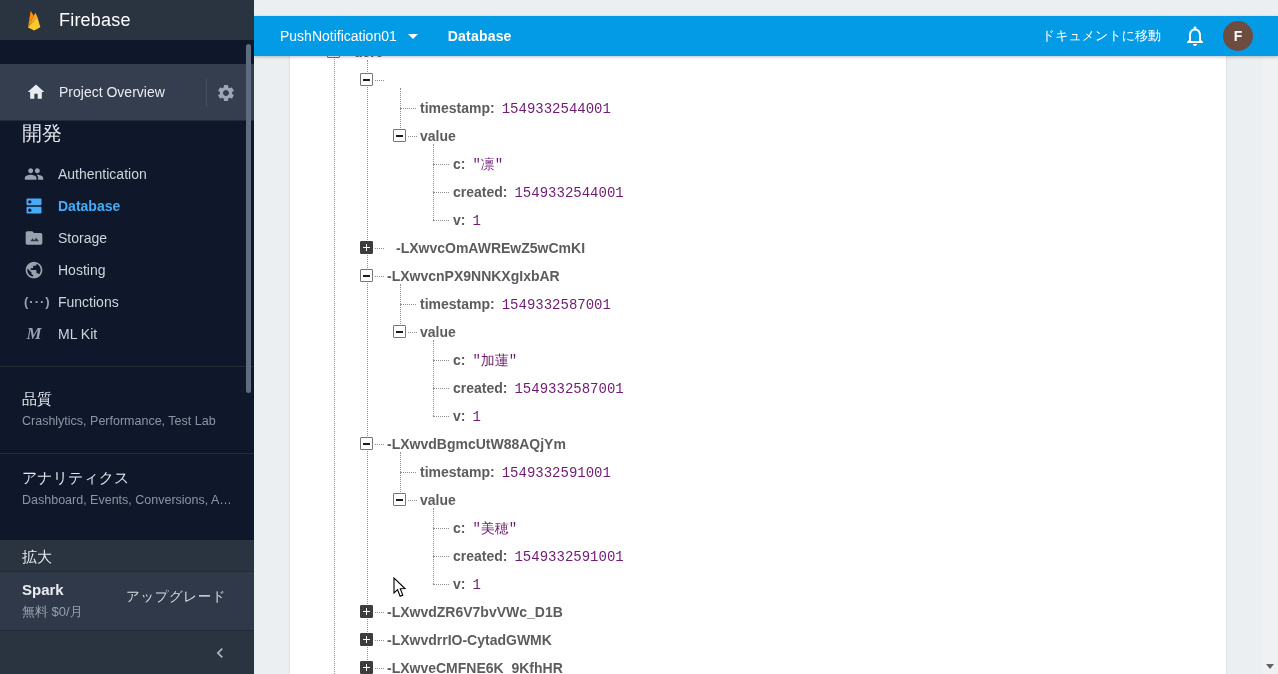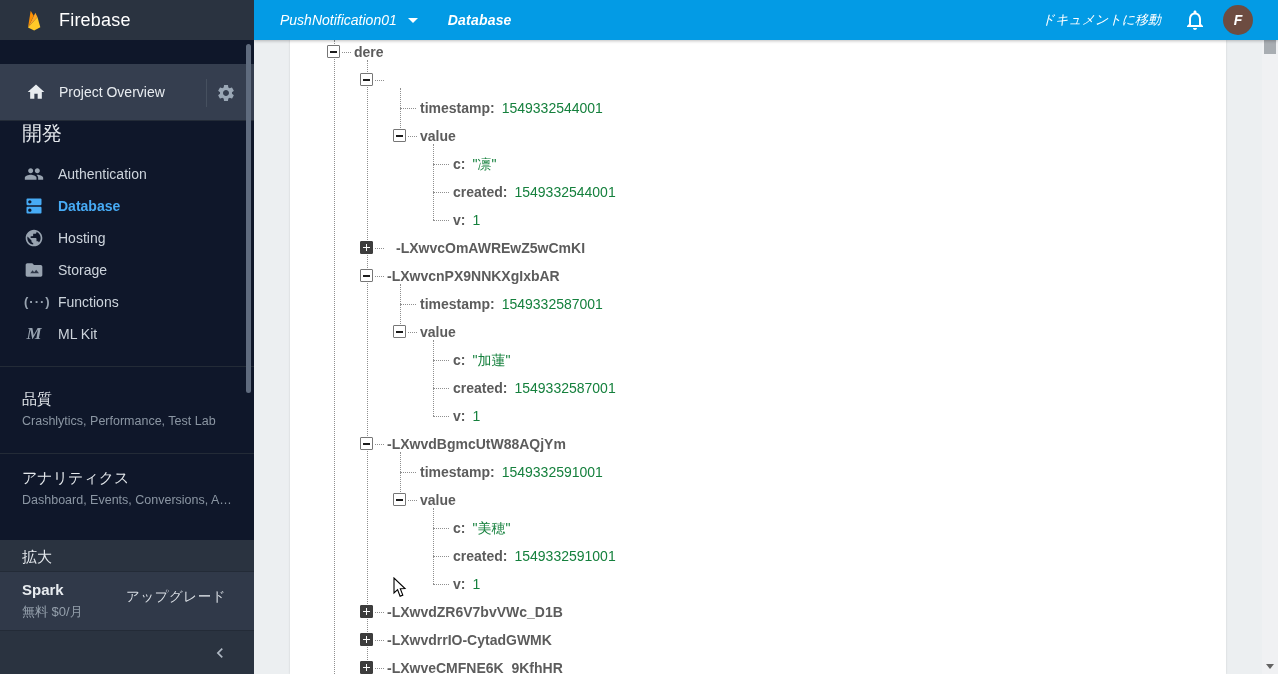--- a/index.html
+++ b/index.html
@@ -1,23 +1,23 @@
 <!DOCTYPE html>
 <html><head>
 <meta charset="utf-8">
 <style>
   * { margin:0; padding:0; box-sizing:border-box; }
   html,body { width:1278px; height:674px; overflow:hidden;
     font-family:"Liberation Sans","DejaVu Sans",sans-serif; background:#eceff1; }
   .stage { position:relative; width:1278px; height:674px; overflow:hidden; }
 
   
-  .appbar { position:absolute; left:254px; top:0; right:0; height:40px;
+  .appbar { position:absolute; left:254px; top:16px; right:0; height:40px;
     background:#039be5; display:flex; align-items:center; padding:0 25px 0 26px;
-    box-shadow:0 1px 3px rgba(0,0,0,.25); z-index:30; color:#fff;font-style:italic; }
+    box-shadow:0 1px 3px rgba(0,0,0,.25); z-index:30; color:#fff; }
   .proj-switch { display:flex; align-items:center; cursor:pointer; }
   .proj-name { font-size:14px; color:#fff; }
   .caret { width:0; height:0; border-left:5px solid transparent; border-right:5px solid transparent;
     border-top:5px solid #fff; margin-left:11px; }
   .page-title { font-size:14px; font-weight:700; margin-left:30px; letter-spacing:.2px; }
   .appbar-right { margin-left:auto; display:flex; align-items:center; }
   .docs-link { font-size:13px; color:#fff; cursor:pointer; }
   .bell { width:24px; height:24px; margin-left:22px; cursor:pointer; }
   .avatar { width:30px; height:30px; border-radius:50%; margin-left:16px;
     display:flex; align-items:center; justify-content:center;
@@ -71,21 +71,21 @@
   
   .main-bg { position:absolute; left:254px; top:40px; right:0; bottom:0; background:#eceff1; }
   .card { position:absolute; left:290px; top:40px; width:936px; height:634px;
     background:#fff; box-shadow:0 0 2px rgba(0,0,0,.14); overflow:hidden; }
 
   .tree { position:absolute; inset:0; }
   .guide { position:absolute; width:0; border-left:1px dotted #8f8f8f; }
   .hdots { position:absolute; height:0; border-top:1px dotted #8f8f8f; }
   .trow { position:absolute; height:28px; line-height:28px; white-space:nowrap; font-size:14px; }
   .tkey { font-weight:700; color:#5c5c5c; }
-  .tval { color:#15803d; margin-left:7px; }
+  .tval { color:#701a75; margin-left:7px;font-family:Liberation Mono, monospace; }
   .toggle { position:absolute; width:13px; height:13px; border-radius:1px; cursor:pointer; }
   .toggle.minus { background:#fff; border:1px solid #767676; }
   .toggle.minus::before { content:""; position:absolute; left:2px; top:5px; width:7px; height:1.6px; background:#1c1c1c; }
   .toggle.plus { background:#3d3d3d; border:1px solid #3d3d3d; }
   .toggle.plus::before { content:""; position:absolute; left:2px; top:4.7px; width:7px; height:1.6px; background:#fff; }
   .toggle.plus::after  { content:""; position:absolute; left:4.7px; top:2px; width:1.6px; height:7px; background:#fff; }
 
   
   .page-scroll { position:absolute; right:0; top:40px; width:16px; bottom:0; background:#f0f1f3; }
   .page-thumb { position:absolute; left:2px; top:0px; width:12px; height:14px; background:#a8adb2; }
@@ -129,30 +129,30 @@
           <span class="nav-label">Authentication</span>
         </div>
         <div class="nav-item active">
           <svg class="nav-ic" viewBox="0 0 24 24">
             <path fill="currentColor" d="M20 13H4c-.55 0-1 .45-1 1v6c0 .55.45 1 1 1h16c.55 0 1-.45 1-1v-6c0-.55-.45-1-1-1zM7 19c-1.1 0-2-.9-2-2s.9-2 2-2 2 .9 2 2-.9 2-2 2zM20 3H4c-.55 0-1 .45-1 1v6c0 .55.45 1 1 1h16c.55 0 1-.45 1-1V4c0-.55-.45-1-1-1zM7 9c-1.1 0-2-.9-2-2s.9-2 2-2 2 .9 2 2-.9 2-2 2z"></path>
           </svg>
           <span class="nav-label">Database</span>
         </div>
         <div class="nav-item">
           <svg class="nav-ic" viewBox="0 0 24 24">
-            <path fill="currentColor" d="M12 2C6.48 2 2 6.48 2 12s4.48 10 10 10 10-4.48 10-10S17.52 2 12 2zm-1 17.93c-3.95-.49-7-3.85-7-7.93 0-.62.08-1.21.21-1.79L9 15v1c0 1.1.9 2 2 2v1.93zm6.9-2.54c-.26-.81-1-1.39-1.9-1.39h-1v-3c0-.55-.45-1-1-1H8v-2h2c.55 0 1-.45 1-1V7h2c1.1 0 2-.9 2-2v-.41c2.93 1.19 5 4.06 5 7.41 0 2.08-.8 3.97-2.1 5.39z"></path>
-          </svg>
-          <span class="nav-label">Hosting</span>
-        </div>
-        <div class="nav-item">
-          <svg class="nav-ic" viewBox="0 0 24 24">
             <path fill="currentColor" d="M10 4H4c-1.1 0-1.99.9-1.99 2L2 18c0 1.1.9 2 2 2h16c1.1 0 2-.9 2-2V8c0-1.1-.9-2-2-2h-8l-2-2z"></path>
             <path fill="#2e3748" d="M7.5 16l2.8-3.6 1.9 2.3 2.4-3.1 3.4 4.4z"></path>
           </svg>
           <span class="nav-label">Storage</span>
+        </div>
+        <div class="nav-item">
+          <svg class="nav-ic" viewBox="0 0 24 24">
+            <path fill="currentColor" d="M12 2C6.48 2 2 6.48 2 12s4.48 10 10 10 10-4.48 10-10S17.52 2 12 2zm-1 17.93c-3.95-.49-7-3.85-7-7.93 0-.62.08-1.21.21-1.79L9 15v1c0 1.1.9 2 2 2v1.93zm6.9-2.54c-.26-.81-1-1.39-1.9-1.39h-1v-3c0-.55-.45-1-1-1H8v-2h2c.55 0 1-.45 1-1V7h2c1.1 0 2-.9 2-2v-.41c2.93 1.19 5 4.06 5 7.41 0 2.08-.8 3.97-2.1 5.39z"></path>
+          </svg>
+          <span class="nav-label">Hosting</span>
         </div>
         <div class="nav-item">
           <span class="nav-ic fn-ic">(···)</span>
           <span class="nav-label">Functions</span>
         </div>
         <div class="nav-item">
           <span class="nav-ic ml-ic">M</span>
           <span class="nav-label">ML Kit</span>
         </div>
       </div>

